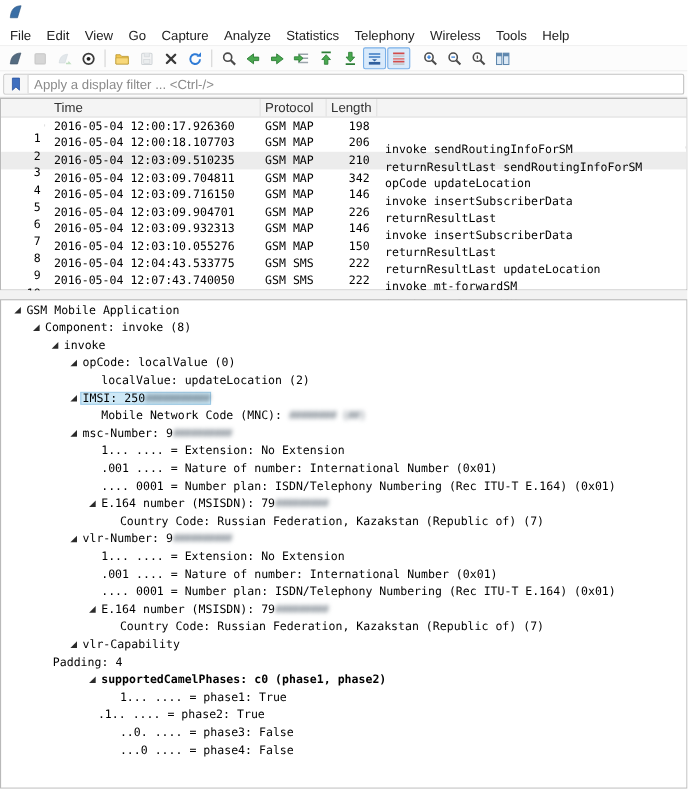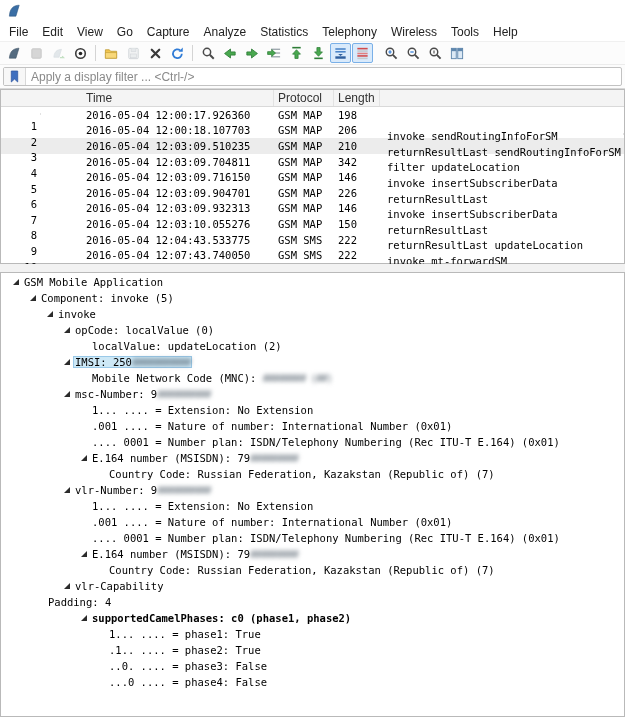--- a/index.html
+++ b/index.html
@@ -32,23 +32,23 @@
 
   
   .packet-list { border: 1px solid #b9b9b9; border-bottom: 1px solid #b9b9b9; margin: 0; background: #fff; }
   .pl-header { height: 17px; display: flex; background: #f4f4f4; border-bottom: 1px solid #d9d9d9; font-size: 12px; color: #333; }
   .pl-hcell { padding: 1px 4px; border-right: 1px solid #e2e2e2; white-space: pre; overflow: hidden; }
   .pl-rows { background: #fff; }
   .pl-row { height: 15.6px; display: flex; font-family: "DejaVu Sans Mono", monospace; font-size: 10.5px; color: #000; align-items: center; }
   .pl-row.selected { background: #ececec; }
   .pl-cell { padding: 0 4px; white-space: pre; overflow: hidden; }
   .c-no   { width: 40px;  text-align: right; margin-top: 23px; }
-  .c-time { width: 196px; padding-left: 8px; margin-left: 37px; }
+  .c-time { width: 196px; padding-left: 8px; }
   .c-proto{ width: 60px; }
-  .c-len  { width: 46px; padding-right: 7px; }
+  .c-len  { width: 46px; text-align: right; padding-right: 7px; }
   .c-info { flex: 1; padding-left: 7px; margin-top: 43px; }
 
   
   .splitter { height: 8px; background: #f2f2f2; }
 
   
   .detail-pane { flex: 1; border: 1px solid #b9b9b9; background: #fff; overflow: hidden; padding-top: 1px; }
   .tree-line { height: 16px; display: flex; align-items: center; font-family: "DejaVu Sans Mono", monospace; font-size: 10.5px; color: #000; white-space: pre; }
   .exp { width: 13px; display: inline-flex; align-items: center; justify-content: center; flex: none; }
   .exp i { display: block; width: 0; height: 0; border-bottom: 6px solid #2b2b2b; border-left: 6px solid transparent; }
@@ -295,21 +295,21 @@
           <div class="pl-cell c-time">2016-05-04 12:00:18.107703</div>
           <div class="pl-cell c-proto">GSM MAP</div>
           <div class="pl-cell c-len">206</div>
           <div class="pl-cell c-info">returnResultLast sendRoutingInfoForSM</div>
         </div>
         <div class="pl-row selected">
           <div class="pl-cell c-no">3</div>
           <div class="pl-cell c-time">2016-05-04 12:03:09.510235</div>
           <div class="pl-cell c-proto">GSM MAP</div>
           <div class="pl-cell c-len">210</div>
-          <div class="pl-cell c-info">filter updateLocation</div>
+          <div class="pl-cell c-info">opCode updateLocation</div>
         </div>
         <div class="pl-row">
           <div class="pl-cell c-no">4</div>
           <div class="pl-cell c-time">2016-05-04 12:03:09.704811</div>
           <div class="pl-cell c-proto">GSM MAP</div>
           <div class="pl-cell c-len">342</div>
           <div class="pl-cell c-info">invoke insertSubscriberData</div>
         </div>
         <div class="pl-row">
           <div class="pl-cell c-no">5</div>
@@ -353,21 +353,21 @@
           <div class="pl-cell c-len">222</div>
           <div class="pl-cell c-info">invoke mt-forwardSM</div>
         </div>
       </div>
   </div>
 
   <div class="splitter"></div>
 
   <div class="detail-pane">
       <div class="tree-line" style="padding-left: 8px;"><span class="exp"><i></i></span><span class="line-text"><span>GSM Mobile Application</span></span></div>
-      <div class="tree-line" style="padding-left: 25px;"><span class="exp"><i></i></span><span class="line-text"><span>Component: invoke (5)</span></span></div>
+      <div class="tree-line" style="padding-left: 25px;"><span class="exp"><i></i></span><span class="line-text"><span>Component: invoke (8)</span></span></div>
       <div class="tree-line" style="padding-left: 42px;"><span class="exp"><i></i></span><span class="line-text"><span>invoke</span></span></div>
       <div class="tree-line" style="padding-left: 59px;"><span class="exp"><i></i></span><span class="line-text"><span>opCode: localValue (0)</span></span></div>
       <div class="tree-line" style="padding-left: 76px;"><span class="noexp"></span><span class="line-text"><span>localValue: updateLocation (2)</span></span></div>
       <div class="tree-line selected" style="padding-left: 59px;"><span class="exp"><i></i></span><span class="line-text"><span>IMSI: 250</span><span class="redacted">###########</span></span></div>
       <div class="tree-line" style="padding-left: 76px;"><span class="noexp"></span><span class="line-text"><span>Mobile Network Code (MNC): </span><span class="redacted">######## (##)</span></span></div>
       <div class="tree-line" style="padding-left: 59px;"><span class="exp"><i></i></span><span class="line-text"><span>msc-Number: 9</span><span class="redacted">##########</span></span></div>
       <div class="tree-line" style="padding-left: 76px;"><span class="noexp"></span><span class="line-text"><span>1... .... = Extension: No Extension</span></span></div>
       <div class="tree-line" style="padding-left: 76px;"><span class="noexp"></span><span class="line-text"><span>.001 .... = Nature of number: International Number (0x01)</span></span></div>
       <div class="tree-line" style="padding-left: 76px;"><span class="noexp"></span><span class="line-text"><span>.... 0001 = Number plan: ISDN/Telephony Numbering (Rec ITU-T E.164) (0x01)</span></span></div>
       <div class="tree-line" style="padding-left: 76px;"><span class="exp"><i></i></span><span class="line-text"><span>E.164 number (MSISDN): 79</span><span class="redacted">#########</span></span></div>
@@ -375,18 +375,18 @@
       <div class="tree-line" style="padding-left: 59px;"><span class="exp"><i></i></span><span class="line-text"><span>vlr-Number: 9</span><span class="redacted">##########</span></span></div>
       <div class="tree-line" style="padding-left: 76px;"><span class="noexp"></span><span class="line-text"><span>1... .... = Extension: No Extension</span></span></div>
       <div class="tree-line" style="padding-left: 76px;"><span class="noexp"></span><span class="line-text"><span>.001 .... = Nature of number: International Number (0x01)</span></span></div>
       <div class="tree-line" style="padding-left: 76px;"><span class="noexp"></span><span class="line-text"><span>.... 0001 = Number plan: ISDN/Telephony Numbering (Rec ITU-T E.164) (0x01)</span></span></div>
       <div class="tree-line" style="padding-left: 76px;"><span class="exp"><i></i></span><span class="line-text"><span>E.164 number (MSISDN): 79</span><span class="redacted">#########</span></span></div>
       <div class="tree-line" style="padding-left: 93px;"><span class="noexp"></span><span class="line-text"><span>Country Code: Russian Federation, Kazakstan (Republic of) (7)</span></span></div>
       <div class="tree-line" style="padding-left: 59px;"><span class="exp"><i></i></span><span class="line-text"><span>vlr-Capability</span></span></div>
       <div class="tree-line" style="padding-left: 32px;"><span class="noexp"></span><span class="line-text"><span>Padding: 4</span></span></div>
       <div class="tree-line" style="padding-left: 76px; font-weight: bold;"><span class="exp"><i></i></span><span class="line-text"><span>supportedCamelPhases: c0 (phase1, phase2)</span></span></div>
       <div class="tree-line" style="padding-left: 93px;"><span class="noexp"></span><span class="line-text"><span>1... .... = phase1: True</span></span></div>
-      <div class="tree-line" style="padding-left: 93px;"><span class="noexp"></span><span class="line-text"><span>.1.. .... = phase2: True</span></span></div>
+      <div class="tree-line" style="padding-left: 73px;"><span class="noexp"></span><span class="line-text"><span>.1.. .... = phase2: True</span></span></div>
       <div class="tree-line" style="padding-left: 93px;"><span class="noexp"></span><span class="line-text"><span>..0. .... = phase3: False</span></span></div>
       <div class="tree-line" style="padding-left: 93px;"><span class="noexp"></span><span class="line-text"><span>...0 .... = phase4: False</span></span></div>
     </div>
 
 </div>
 
 </body></html>

